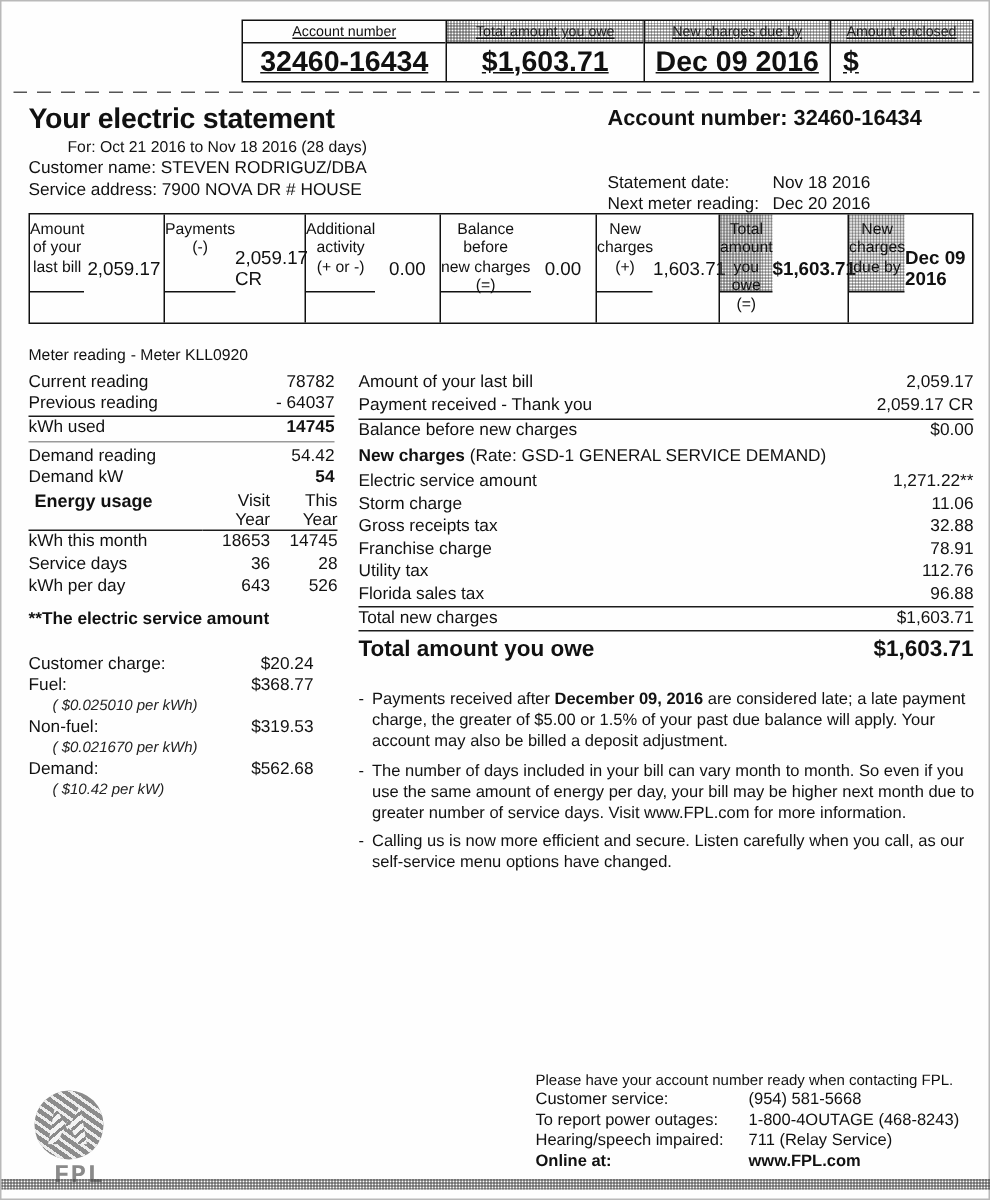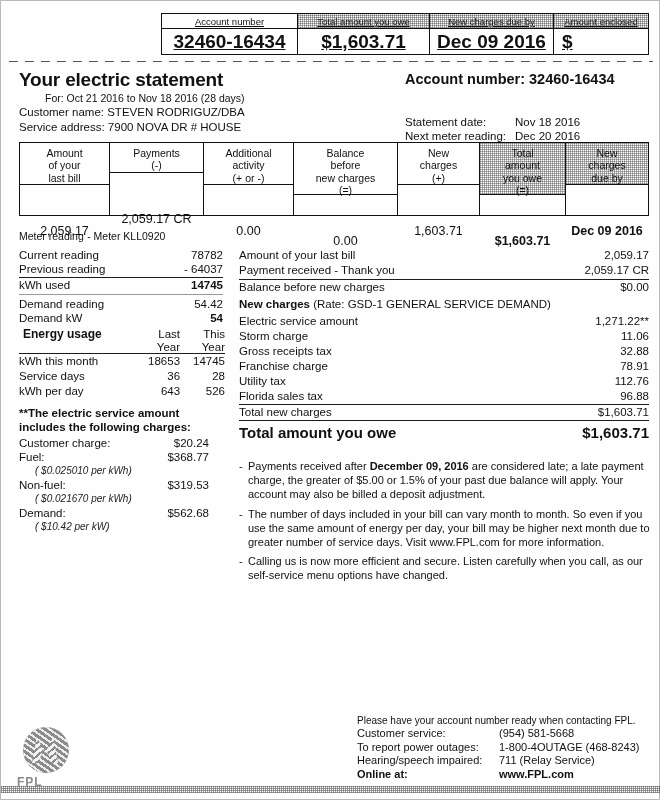--- a/index.html
+++ b/index.html
@@ -71,21 +71,21 @@
   .hdr-meta .row { display: flex; margin-bottom: 2px; }
   .hdr-meta .lbl { width: 110px; }
 
   
   .sum {
     position: absolute; left: 18px; top: 141px;
     width: 630px; height: 74px;
     border: 1.4px solid #111;
     display: flex;
   }
-  .sum-col { border-right: 1px solid #111; display: flex; flex-direction: column; gap: 39px; }
+  .sum-col { border-right: 1px solid #111; display: flex; flex-direction: row; }
   .sum-col:last-child { border-right: none; }
   .sc1 { width: 90px; } .sc2 { width: 94px; } .sc3 { width: 90px; }
   .sc4 { width: 104px; } .sc5 { width: 82px; } .sc6 { width: 86px; } .sc7 { flex: 1; }
   .sum-head {
     height: 52px; font-size: 10.5px; line-height: 12.4px;
     text-align: center; padding-top: 4px;
     border-bottom: 1.6px solid #111;
   }
   .sum-head.shaded {
     background-image:
@@ -173,24 +173,24 @@
     content: ""; position: absolute; inset: 0;
     background: repeating-linear-gradient(35deg, rgba(255,255,255,.85) 0 2px, rgba(120,120,120,.1) 2px 5px);
   }
   .logo-circle::after {
     content: ""; position: absolute; left: 9px; top: 10px;
     width: 26px; height: 26px;
     background: repeating-linear-gradient(-40deg, #f3f3f3 0 3px, #8a8a8a 3px 5px);
     clip-path: polygon(0% 100%, 18% 0%, 50% 62%, 82% 0%, 100% 100%, 78% 100%, 50% 40%, 22% 100%);
   }
   .logo-text {
-    position: absolute; left: 2px; top: 48px;
-    font-size: 12px; font-weight: bold; letter-spacing: 1px;
+    position: absolute; left: 21px; top: 48px;
+    font-size: 17px; font-weight: bold; letter-spacing: 1px;
     color: #8a8a8a;
-    font-family: Liberation Sans, sans-serif;
+    font-family: Liberation Mono, monospace;
   }
   .footbar {
     position: absolute; left: 0; bottom: 6px; width: 660px; height: 7px;
     background-image:
       repeating-linear-gradient(0deg, rgba(70,70,70,.5) 0 1px, transparent 1px 2px),
       repeating-linear-gradient(90deg, rgba(70,70,70,.5) 0 1px, transparent 1px 2px);
   }
 </style>
 </head>
 <body>
@@ -289,21 +289,21 @@
   </div>
   <div class="lrow" style="top:311px">
     <span>Demand kW</span>
     <span class="v" style="font-weight:bold">54</span>
   </div>
 
   <table class="eu-tbl">
     <tbody>
         <tr>
       <th style="text-align:left;font-weight:bold;font-size:12px">Energy usage</th>
-      <th>Last</th>
+      <th>Visit</th>
       <th>This</th>
     </tr>
     <tr class="hdr-last">
       <th></th>
       <th>Year</th>
       <th>Year</th>
     </tr>
     <tr>
       <td>kWh this month</td>
       <td class="n">18653</td>
@@ -317,21 +317,20 @@
     <tr>
       <td>kWh per day</td>
       <td class="n">643</td>
       <td class="n">526</td>
     </tr>
   </tbody>
     </table>
 
   <div class="note-hd">
     <div>**The electric service amount</div>
-    <div>includes the following charges:</div>
   </div>
   <div class="crow" style="top:436px">
     <span>Customer charge:</span>
     <span>$20.24</span>
   </div>
   <div class="crow" style="top:450px">
     <span>Fuel:</span>
     <span>$368.77</span>
   </div>
   <div class="sub" style="top:464px">( $0.025010 per kWh)</div>

